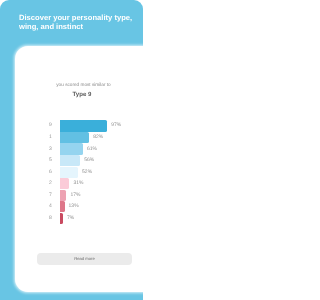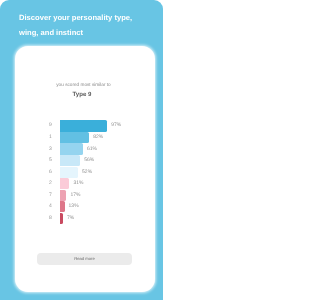--- a/index.html
+++ b/index.html
@@ -1,20 +1,20 @@
 <!DOCTYPE html>
 <html><head>
 <meta charset="utf-8">
 <style>
   html,body{margin:0;padding:0;}
   body{width:169px;height:300px;overflow:hidden;background:#ffffff;font-family:"Liberation Sans",sans-serif;-webkit-font-smoothing:antialiased;text-rendering:geometricPrecision;}
-  .screen{position:relative;width:143px;height:300px;background:#68c5e4;border-radius:9px 9px 0 0;overflow:hidden;padding-left:20px;}
+  .screen{position:relative;width:143px;height:300px;background:#68c5e4;border-radius:9px 9px 0 0;overflow:hidden;}
   .headline{position:absolute;left:19px;top:12px;width:140px;color:#ffffff;font-size:7.6px;font-weight:bold;letter-spacing:0px;}
   .hl1{position:absolute;left:0;top:1px;white-space:nowrap;}
-  .hl2{position:absolute;left:0;top:16px;white-space:nowrap;}
+  .hl2{position:absolute;left:0;top:10px;white-space:nowrap;}
   .card{position:absolute;left:15px;top:45.7px;width:139.7px;height:246.6px;background:#fff;border-radius:13px;box-shadow:0 0 3px 0.5px rgba(255,255,255,.75);}
   .subtitle{position:absolute;left:15px;width:137px;top:82px;text-align:center;font-size:4.7px;color:#8a8a8a;}
   .type{position:absolute;left:15px;width:134px;top:91px;text-align:center;font-size:6.1px;font-weight:bold;color:#5a5a5a;}
   .chart{position:absolute;left:49px;top:120.2px;width:110px;}
   .row{display:flex;align-items:center;height:11.56px;}
   .rlabel{width:11px;text-align:left;font-size:5px;color:#949494;line-height:13px;}
   .bar{height:11.25px;border-radius:0 1.6px 1.6px 0;}
   .rval{font-size:5px;color:#8e8e8e;padding-left:4px;line-height:13px;white-space:nowrap;}
   .btn{position:absolute;left:36.7px;top:252.5px;width:95.6px;height:12.5px;background:#ebebeb;border-radius:4px;}
   .btnlabel{text-align:center;font-size:4.2px;color:#707070;line-height:12.5px;}

